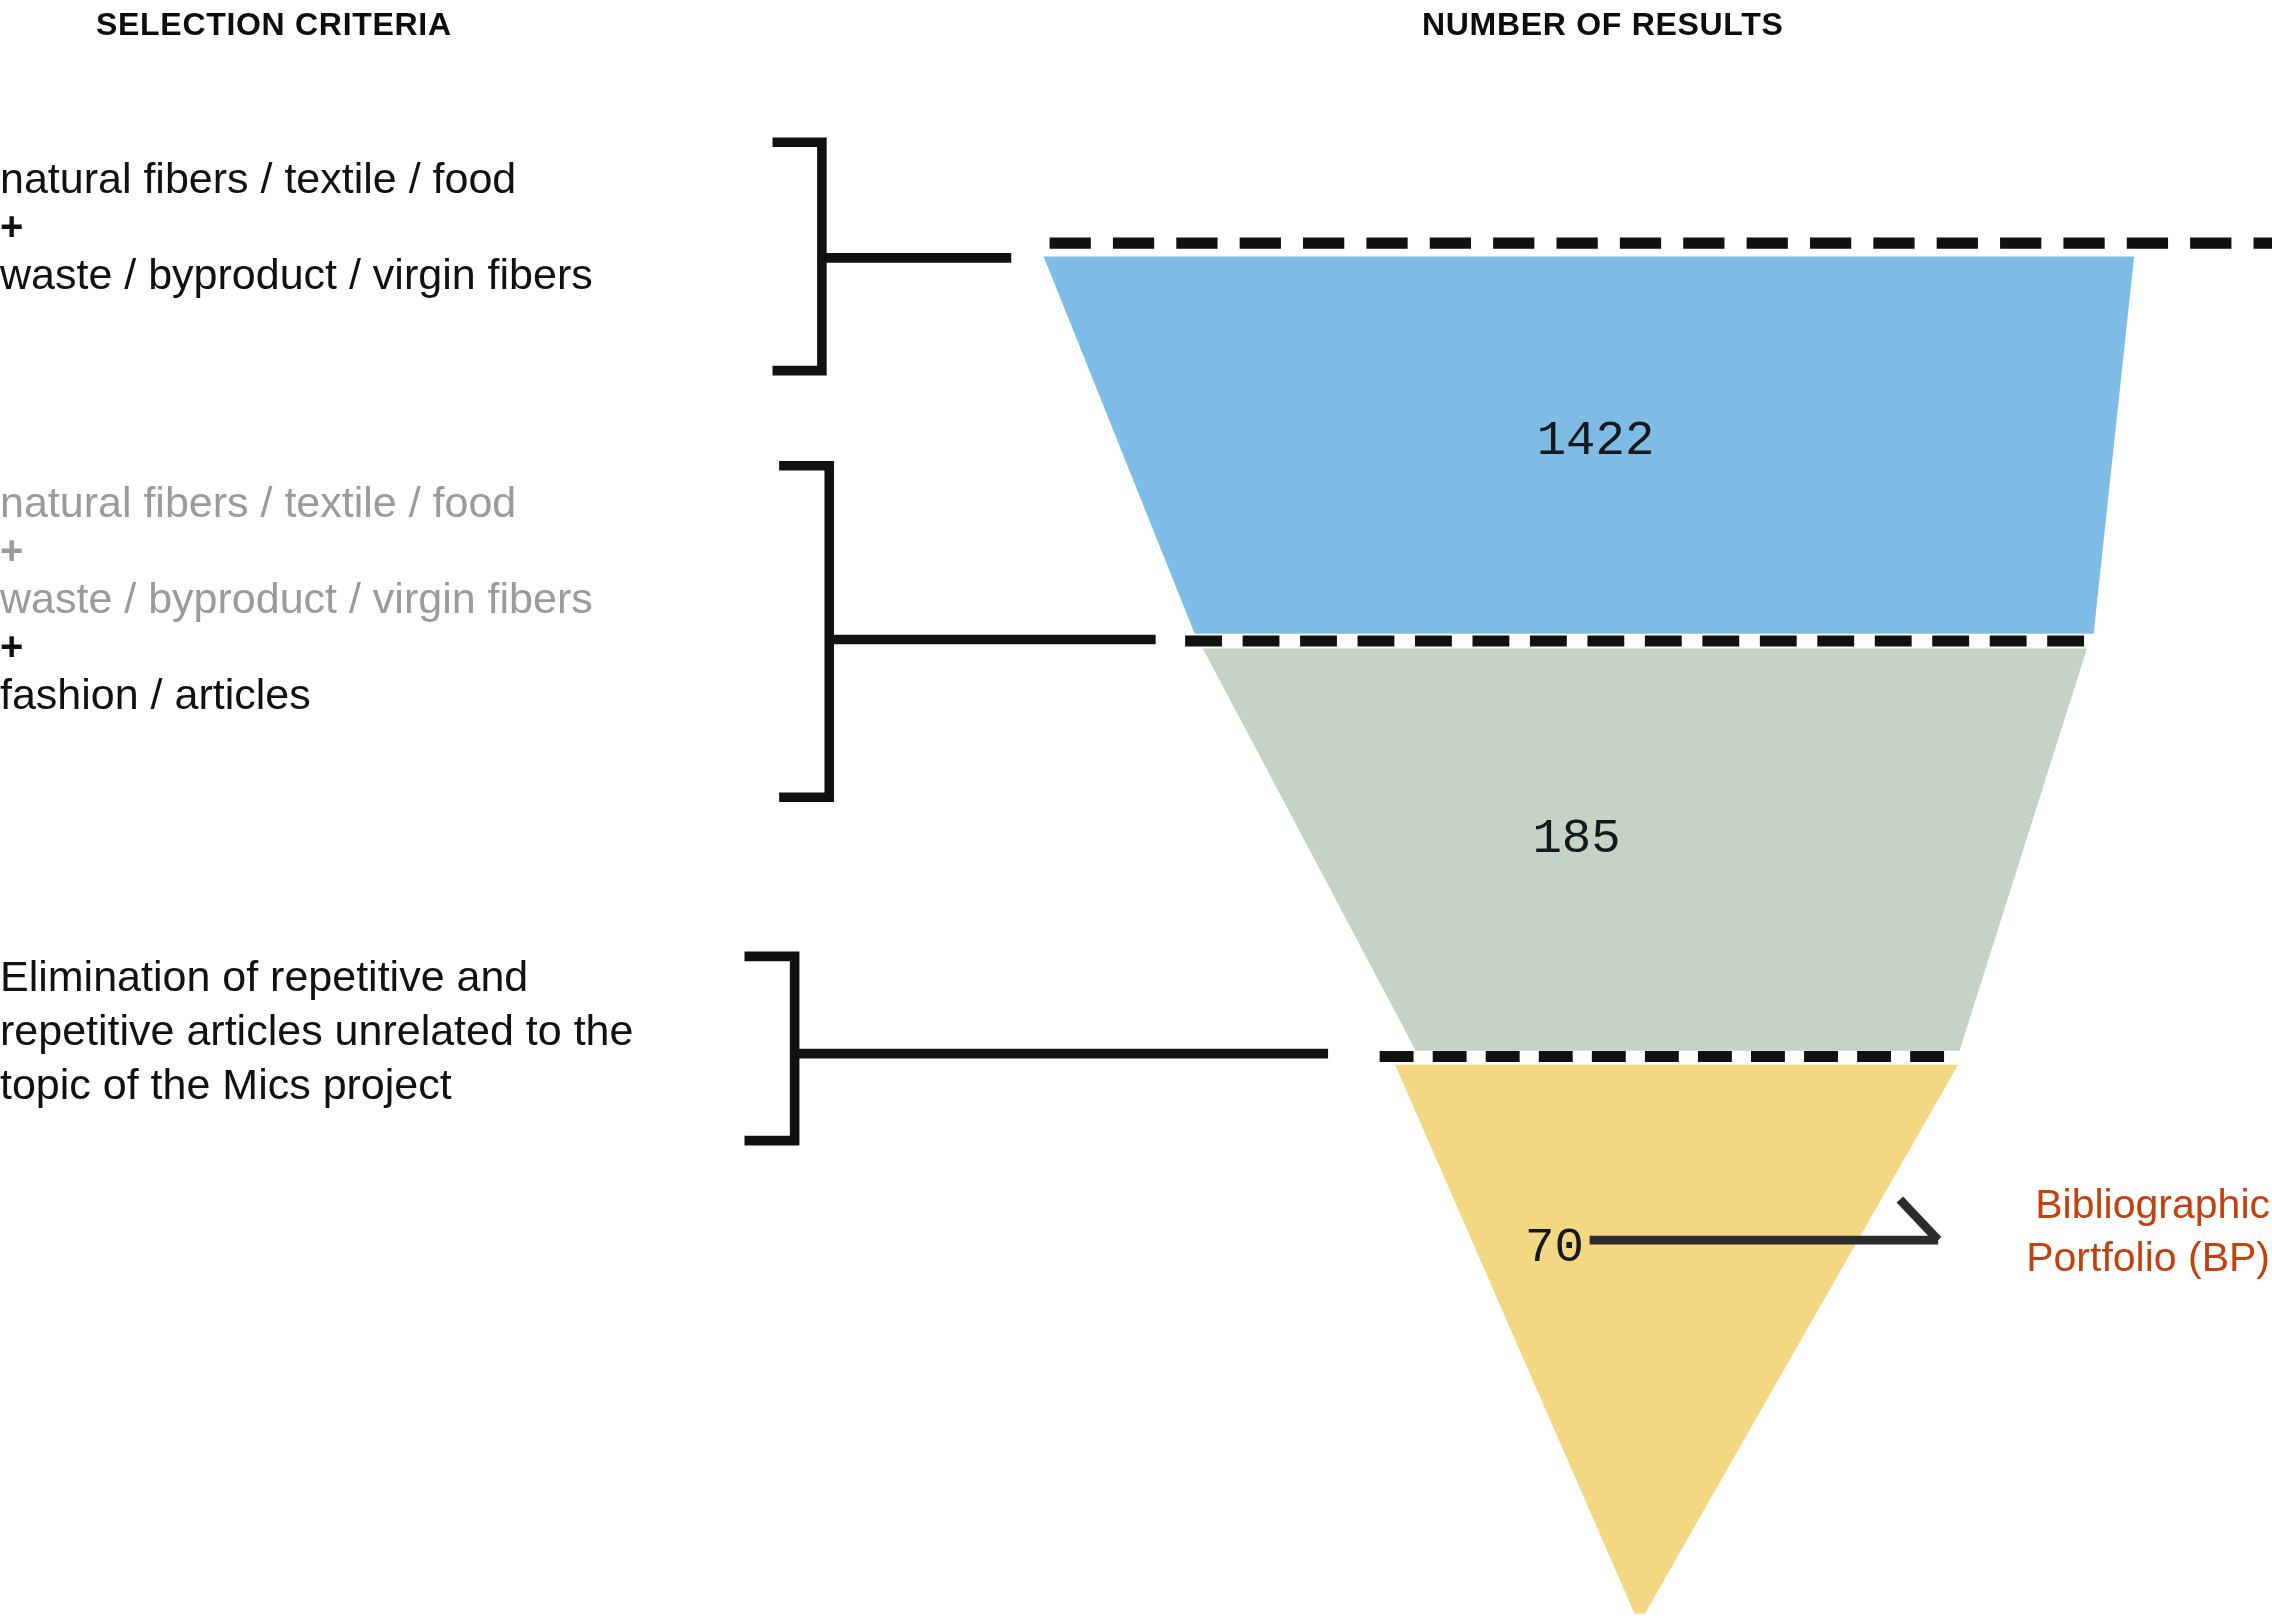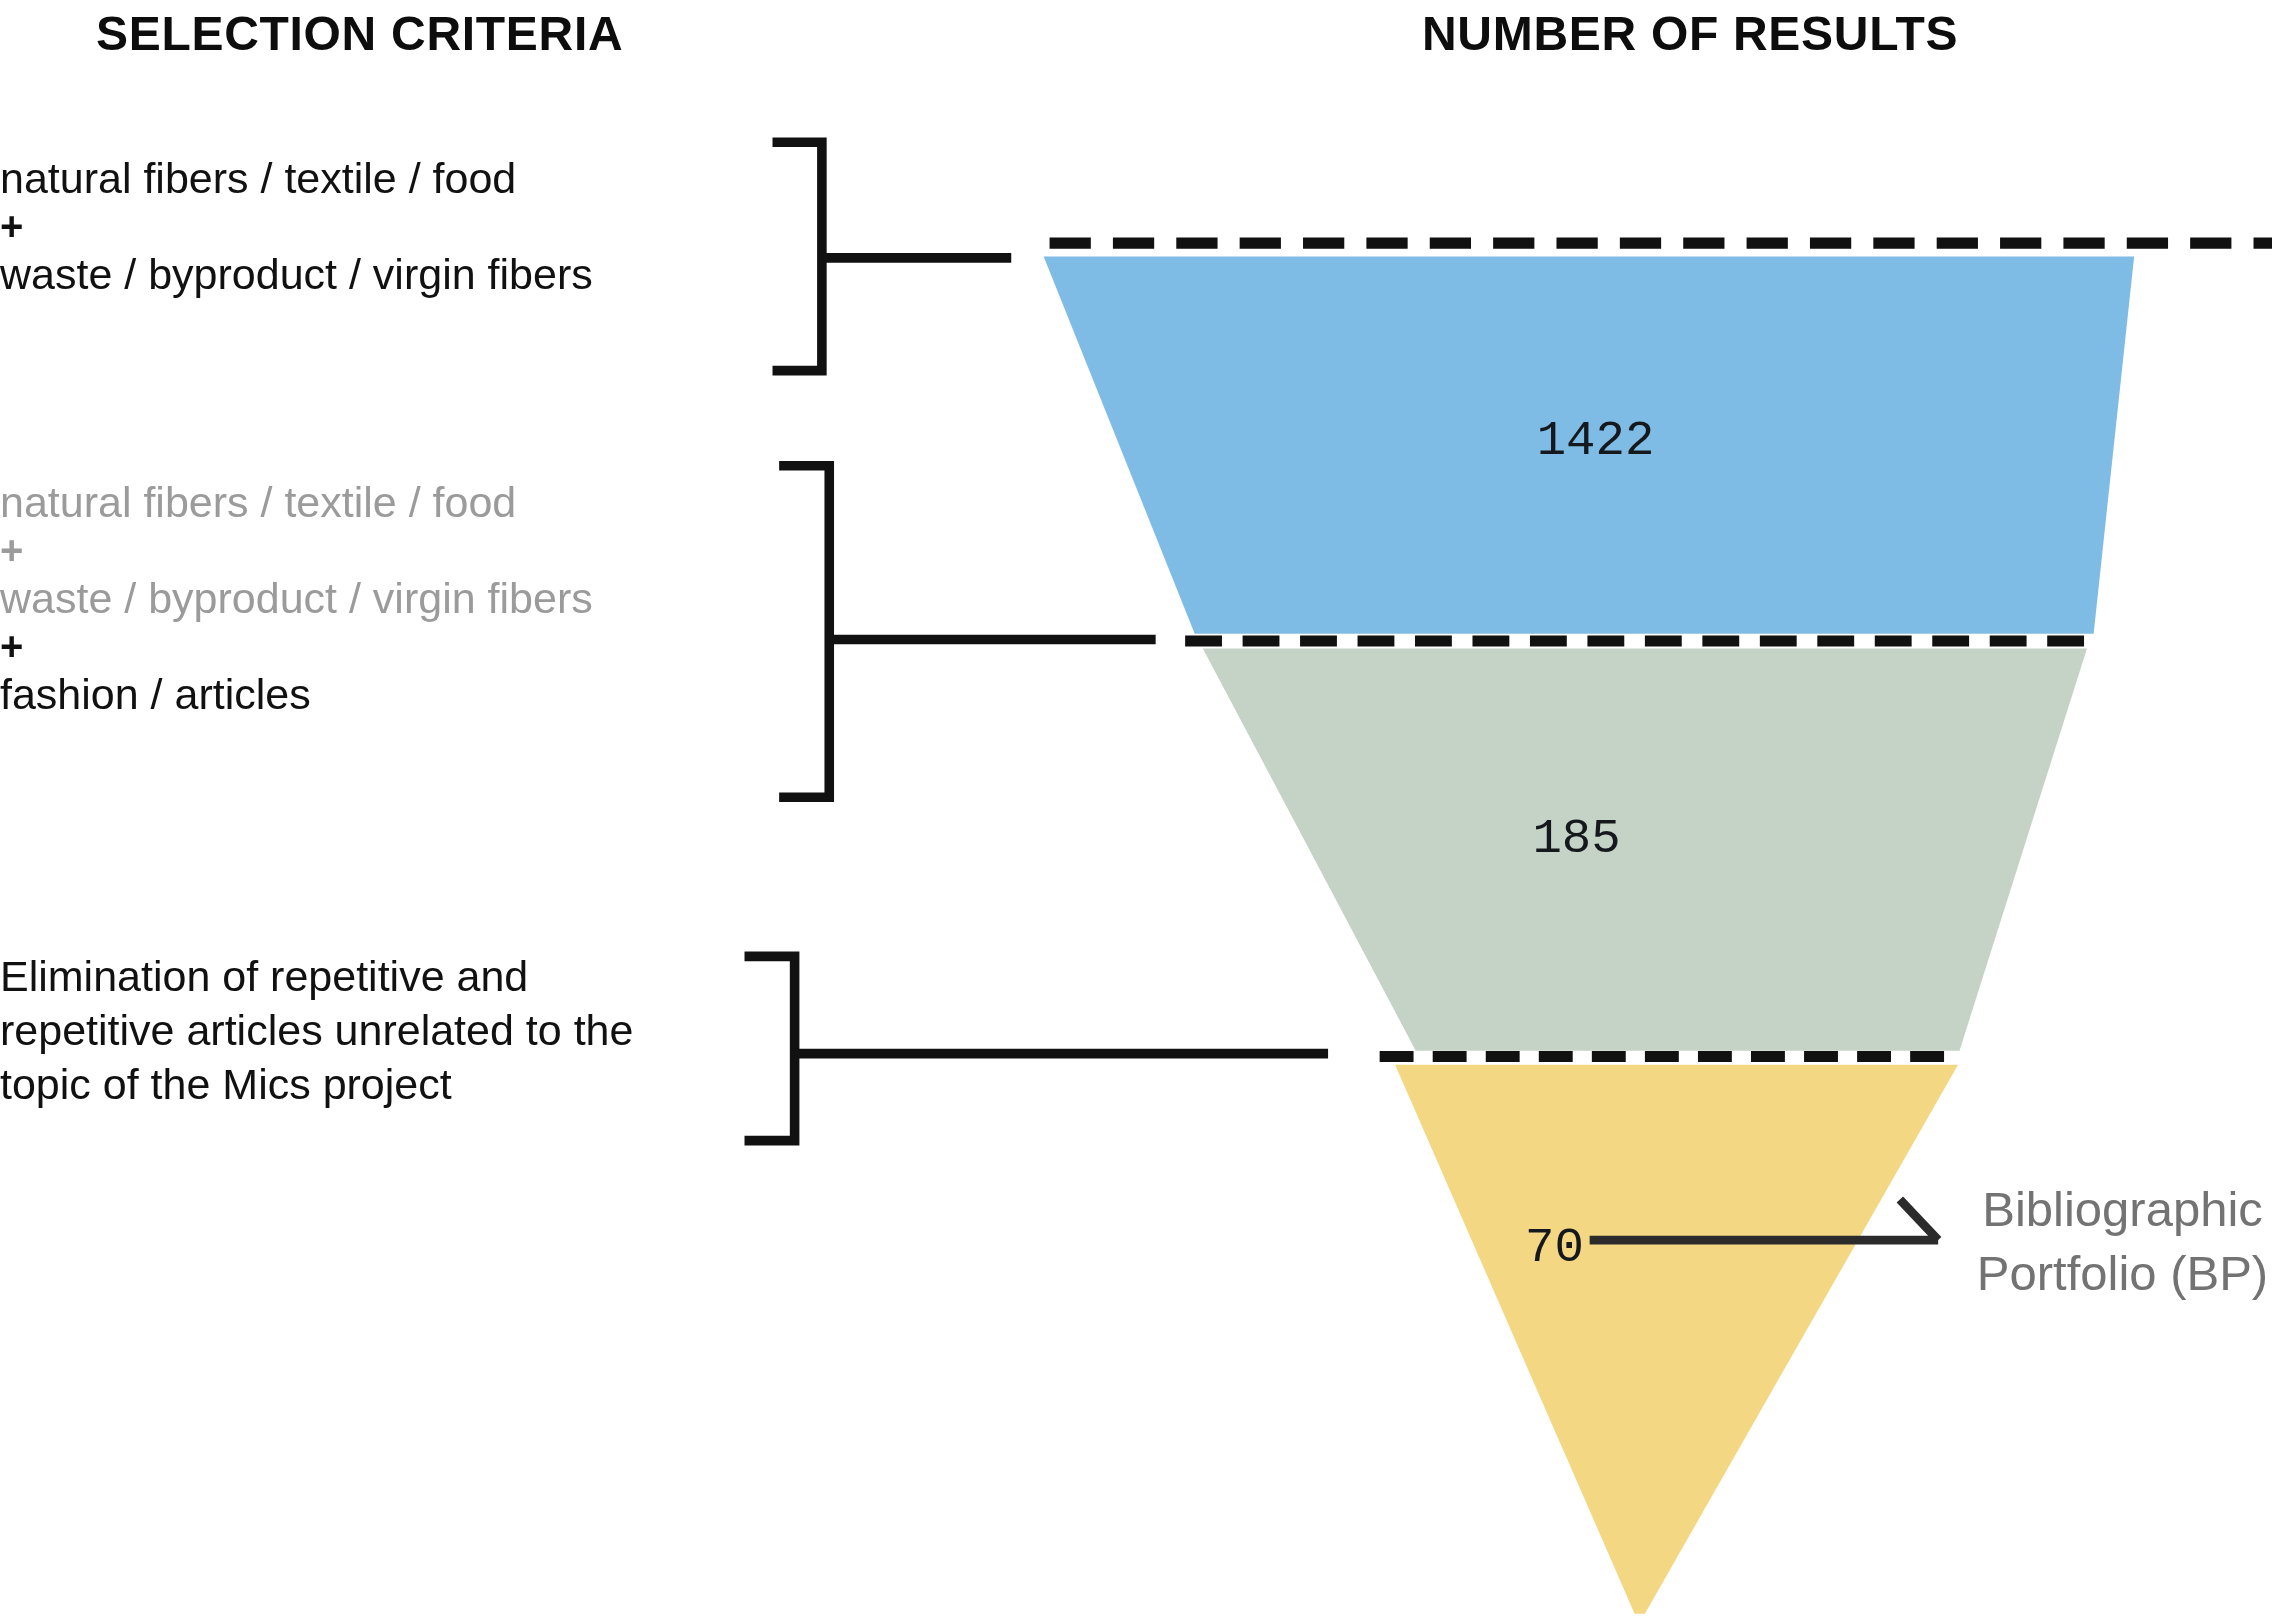--- a/index.html
+++ b/index.html
@@ -7,21 +7,21 @@
   body{
     width:2273px;height:1621px;position:relative;overflow:hidden;
     font-family:"Liberation Sans","DejaVu Sans",sans-serif;
     color:#111111;
     -webkit-font-smoothing:antialiased;
   }
   .stage{position:absolute;inset:0;}
 
   
   .col-header{
-    position:absolute;font-weight:bold;font-size:48px;letter-spacing:0.7px;
+    position:absolute;font-weight:bold;font-size:32px;letter-spacing:0.7px;
     color:#0d0d0d;white-space:nowrap;
   }
   #hdr-left{left:96px;top:5.9px;}
   #hdr-right{left:1422px;top:5.9px;}
 
   
   .criteria-block{
     position:absolute;font-size:43px;line-height:1.26;
     color:#111111;
   }
@@ -44,21 +44,21 @@
     white-space:nowrap;
     font-family:Liberation Mono, monospace;
   }
   #val-1{left:1441px;top:413px;width:309px;}
   #val-2{left:1422px;top:811px;width:309px;}
   #val-3{left:1444px;top:1220px;width:221px;}
 
   
   #bp-annotation{
     position:absolute;left:1975px;top:1178px;width:295px;
-    font-size:49px;line-height:1.3;color:#737373;text-align:center;
+    font-size:41px;line-height:1.3;color:#c2410c;text-align:right;
   }
   #bp-annotation span{display:block;white-space:nowrap;}
 </style>
 </head>
 <body>
 
 <div class="stage">
 
   <div class="col-header" id="hdr-left">SELECTION CRITERIA</div>
   <div class="col-header" id="hdr-right">NUMBER OF RESULTS</div>

